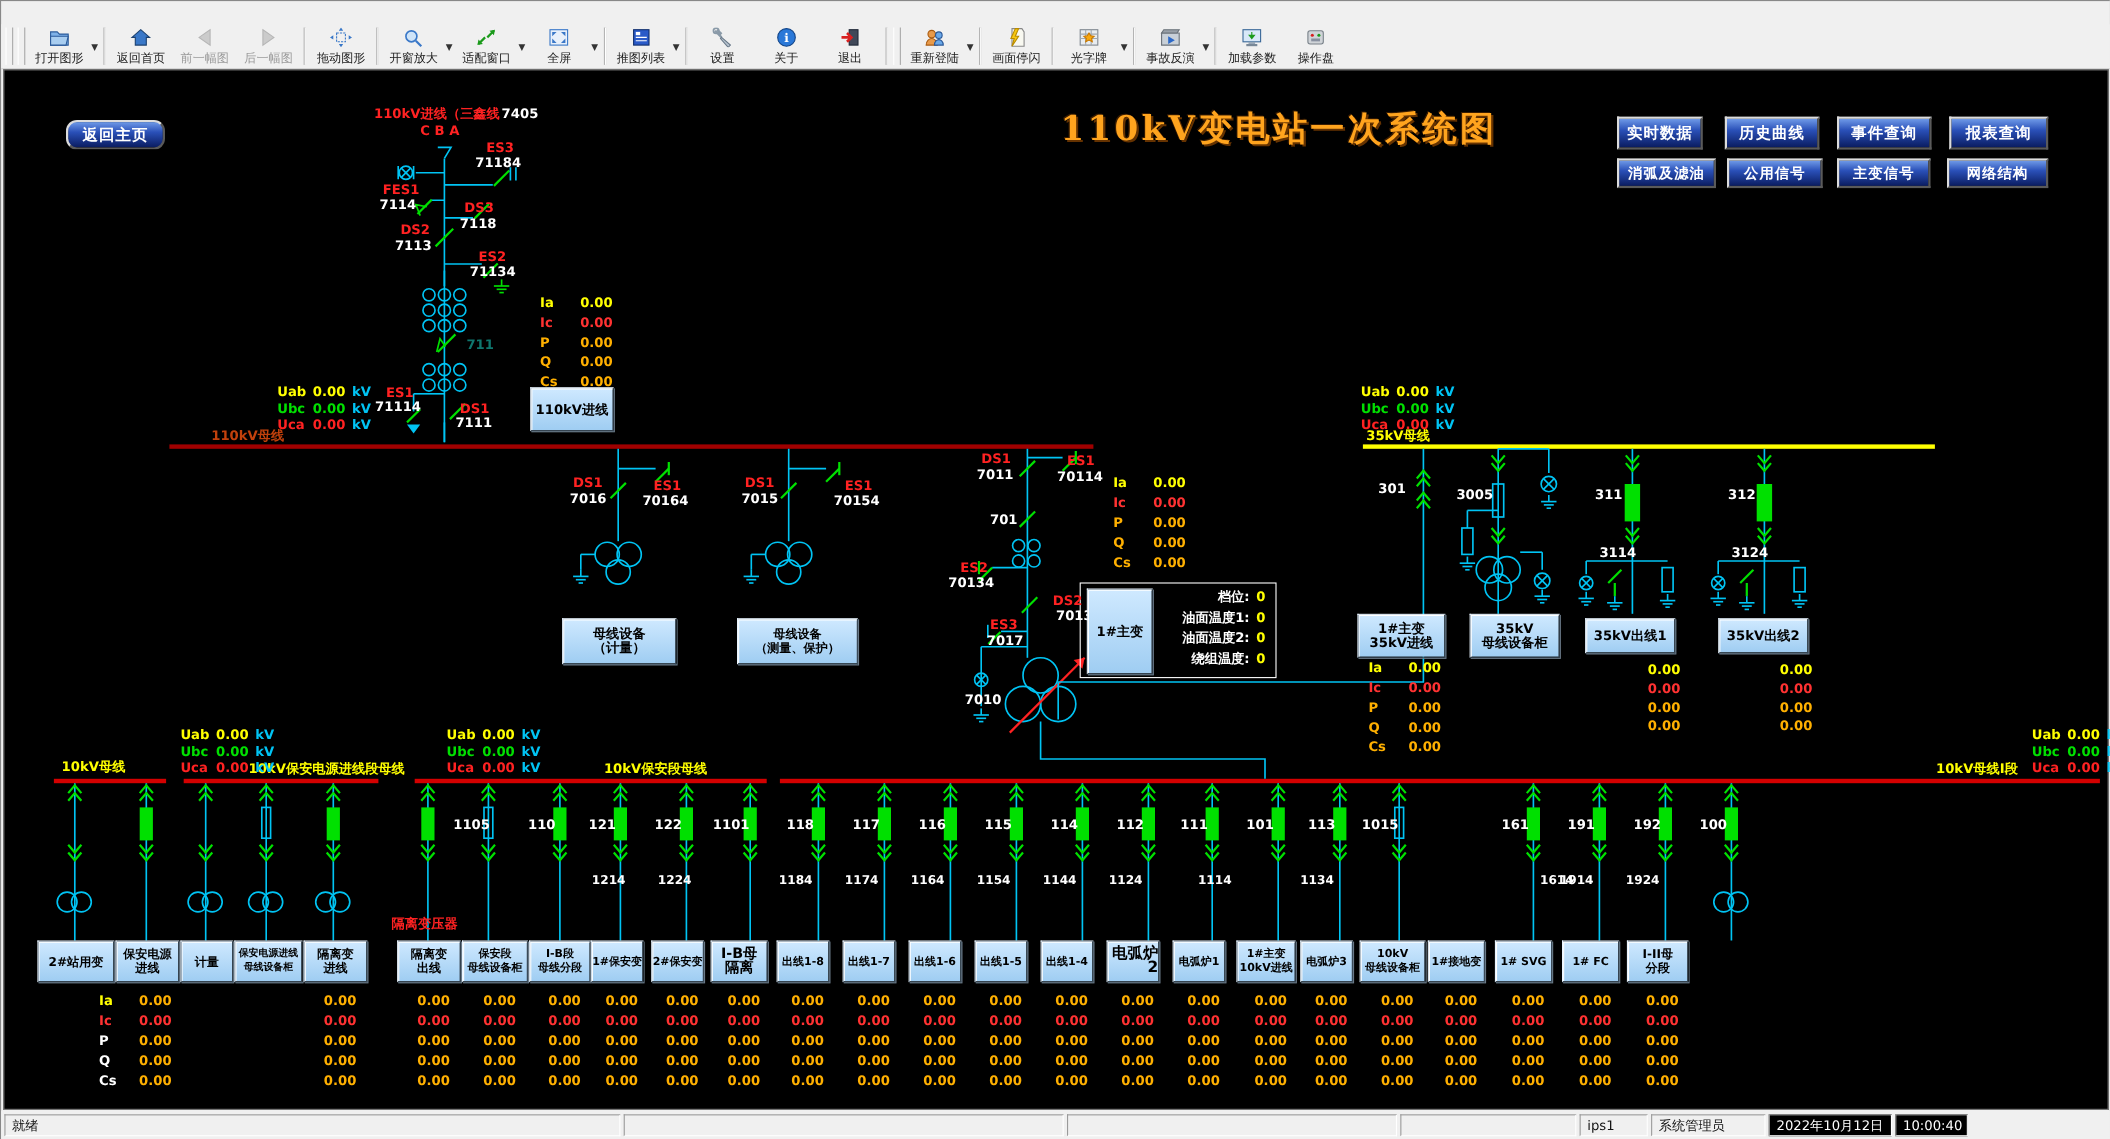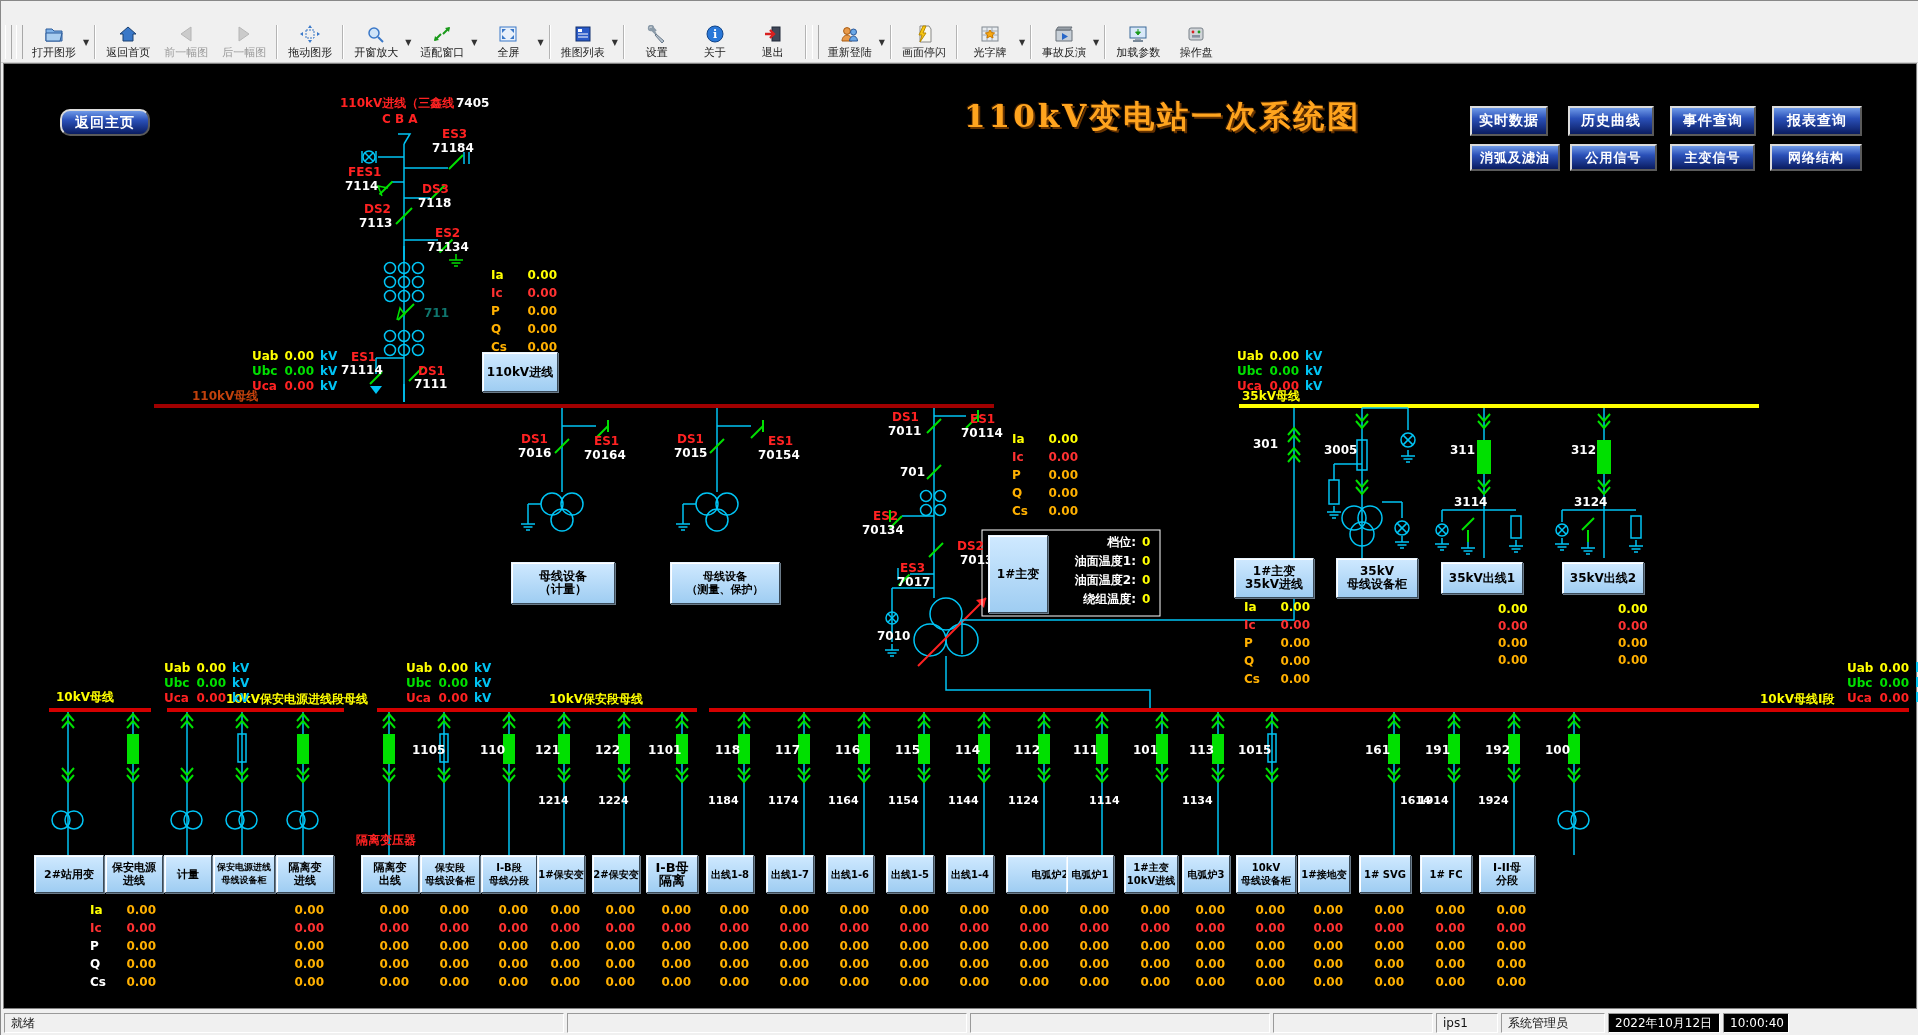--- a/index.html
+++ b/index.html
@@ -804,21 +804,21 @@
         </div>
         <div class="sldbtn" style="left:822px;top:791px;width:46px;height:36px;font-size:10px;">
           <div>出线1-6</div>
         </div>
         <div class="sldbtn" style="left:882px;top:791px;width:46px;height:36px;font-size:10px;">
           <div>出线1-5</div>
         </div>
         <div class="sldbtn" style="left:942px;top:791px;width:46px;height:36px;font-size:10px;">
           <div>出线1-4</div>
         </div>
-        <div class="sldbtn" style="left:1002px;top:791px;width:46px;height:36px;font-size:10px;padding-left:20px;">
+        <div class="sldbtn" style="left:1002px;top:791px;width:46px;height:36px;font-size:14px;">
           <div>电弧炉2</div>
         </div>
         <div class="sldbtn" style="left:1062px;top:791px;width:46px;height:36px;font-size:10px;">
           <div>电弧炉1</div>
         </div>
         <div class="sldbtn" style="left:1120px;top:791px;width:52px;height:36px;font-size:10px;">
           <div>1#主变</div>
           <div>10kV进线</div>
         </div>
         <div class="sldbtn" style="left:1178px;top:791px;width:46px;height:36px;font-size:10px;">

